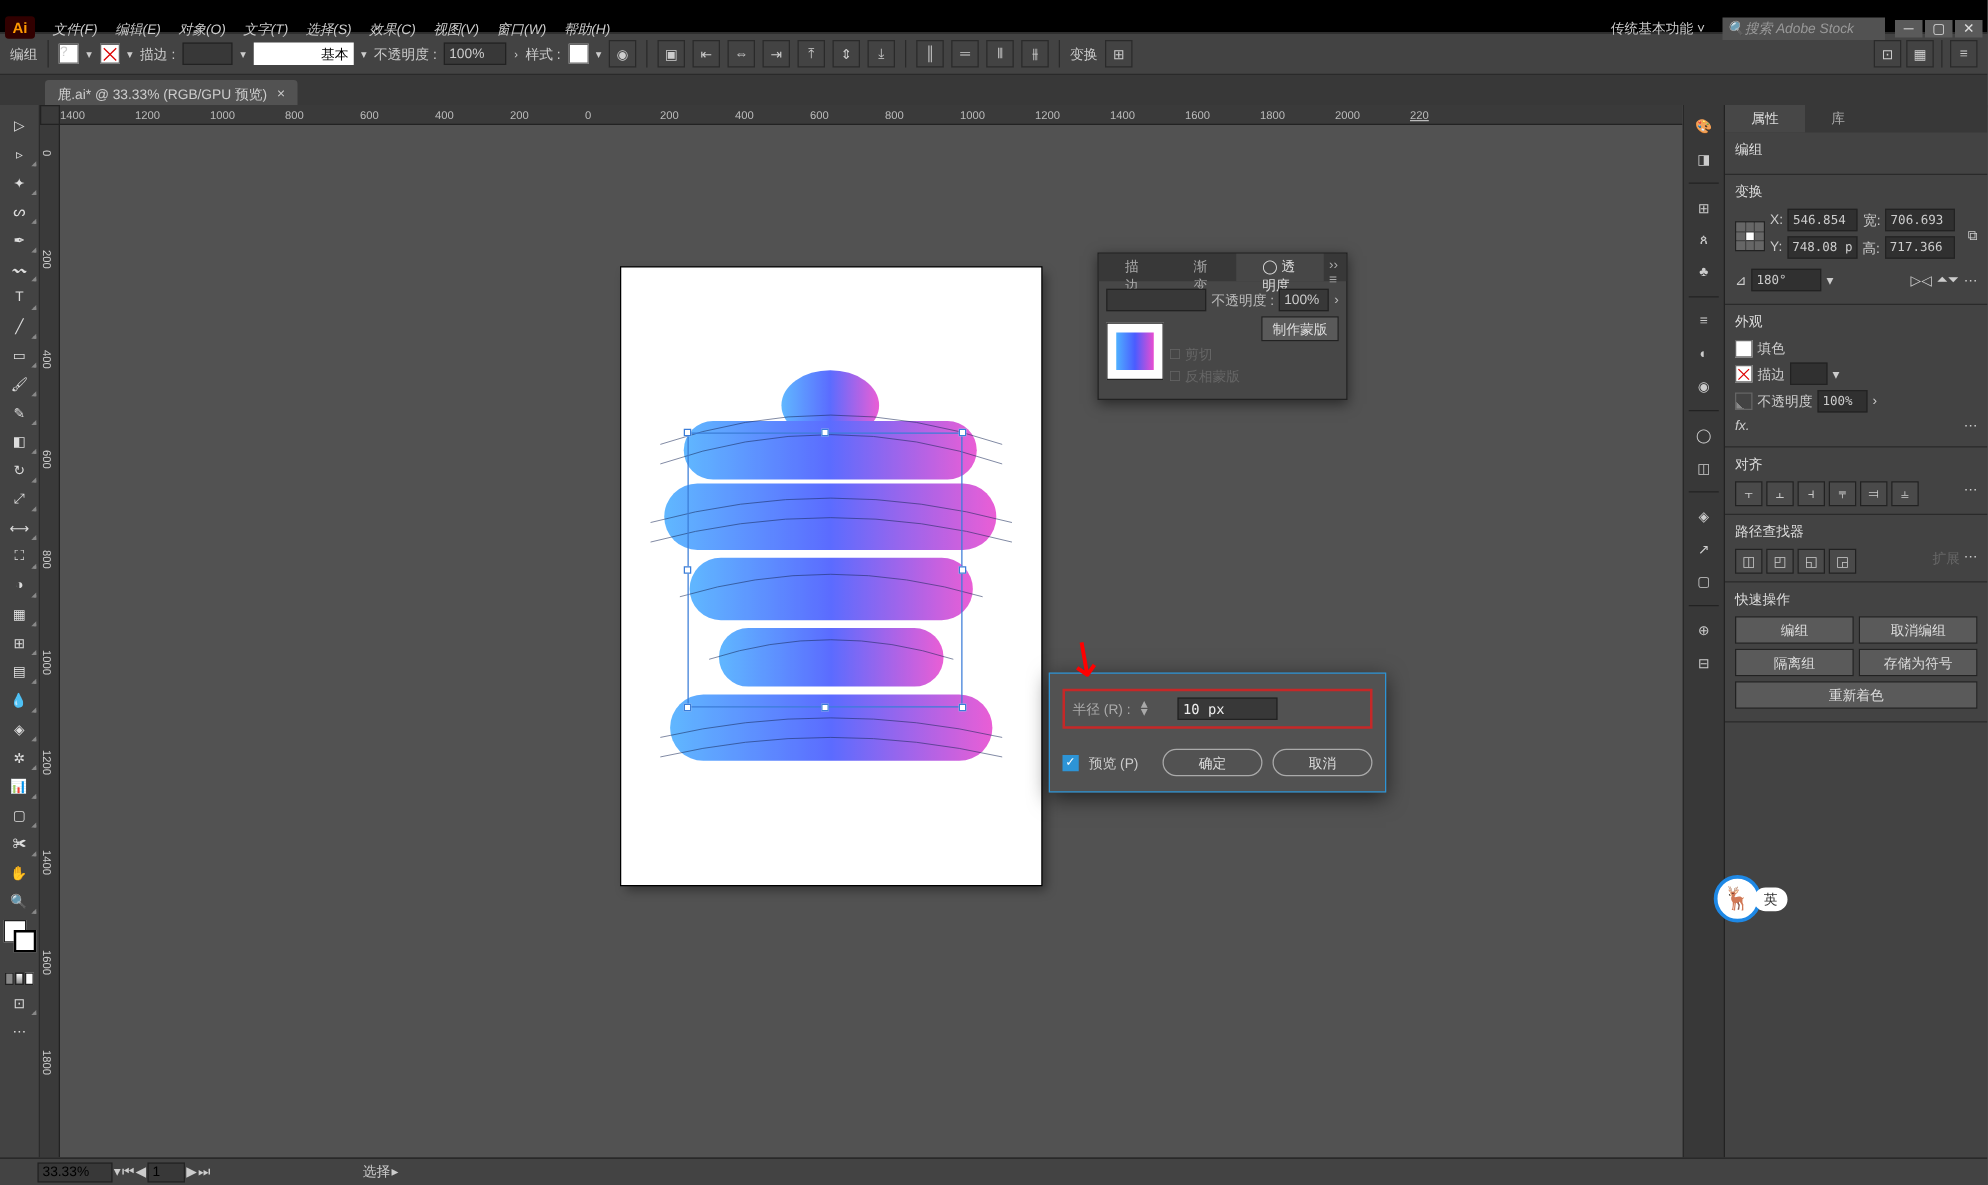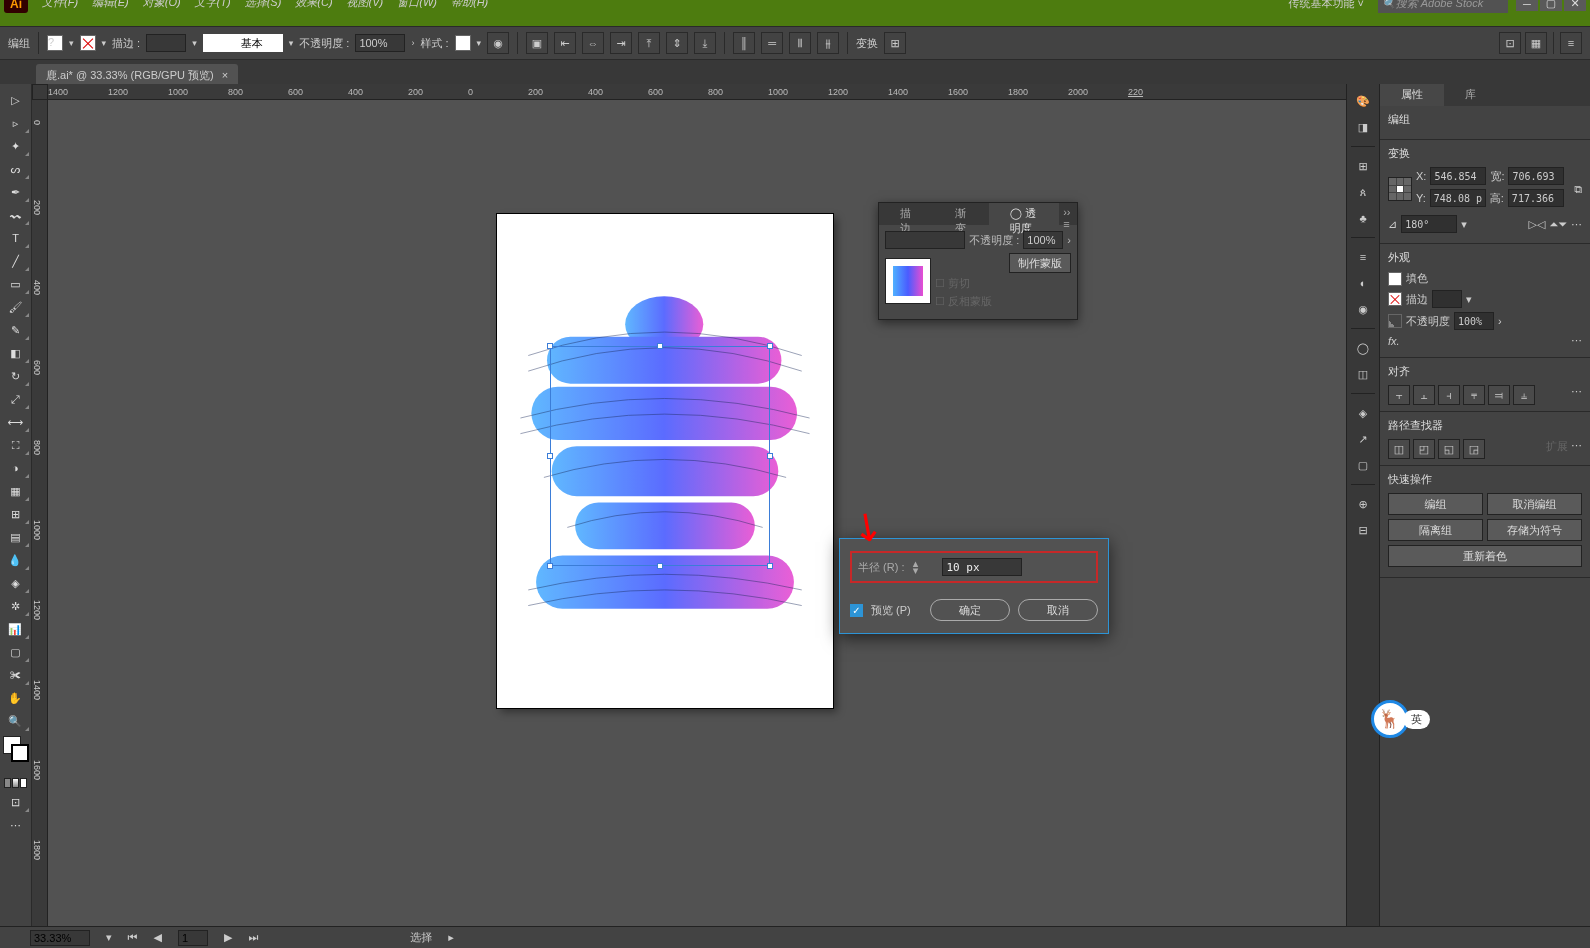--- a/index.html
+++ b/index.html
@@ -1,17 +1,17 @@
 <!DOCTYPE html>
 <html><head>
 <meta charset="utf-8">
 <style>
 * { margin:0; padding:0; box-sizing:border-box; font-family:"Microsoft YaHei",Arial,sans-serif; font-size:11px; }
 body { background:#434343; color:#ccc; width:1590px; height:948px; overflow:hidden; position:relative; }
-.topbar { height:24px; background:#4d7c0f; display:flex; align-items:flex-end; padding:13px 4px; }
+.topbar { height:24px; background:#000000; display:flex; align-items:flex-start; padding:13px 4px; }
 .ai-logo { width:24px; height:18px; background:#310000; color:#ff9a00; border-radius:3px; display:flex; align-items:center; justify-content:center; font-weight:bold; font-size:12px; margin-right:8px; }
 .menu { display:flex; gap:2px; }
 .menu-item { padding:3px 6px; cursor:pointer;font-style:italic; }
 .topbar-right { margin-left:auto; display:flex; align-items:center; gap:8px; }
 .workspace-btn { padding:2px 6px; }
 .search-box { width:130px; height:18px; background:#525252; padding:0 4px; display:flex; align-items:center; color:#999; font-style:italic; }
 .win-controls { display:flex; gap:2px; }
 .win-btn { width:22px; height:14px; background:#5a5a5a; display:flex; align-items:center; justify-content:center; color:#ddd; }
 .options-bar { height:34px; background:#434343; border-top:1px solid #2a2a2a; border-bottom:1px solid #2a2a2a; display:flex; align-items:center; padding:0 8px; gap:6px; }
 .opt-label { color:#ccc; }
@@ -70,21 +70,21 @@
 .dock-icon { width:22px; height:22px; display:flex; align-items:center; justify-content:center; color:#ccc; }
 .dock-sep { width:24px; border-top:1px solid #222; margin:4px 0; }
 .right-panel { width:210px; background:#434343; display:flex; flex-direction:column; }
 .right-panel .section { border-bottom:1px solid #2a2a2a; padding:6px 8px; }
 .right-panel .sect-title { color:#ddd; margin-bottom:6px; font-size:11px; }
 .right-panel .row { display:flex; align-items:center; gap:4px; margin-bottom:4px; }
 .field { width:56px; height:18px; background:#303030; border:1px solid #222; color:#ccc; padding:0 3px; font-size:10px; font-family:monospace; }
 .align-row { display:flex; gap:3px; flex-wrap:wrap; }
 .align-btn { width:22px; height:20px; background:#4a4a4a; border:1px solid #222; display:flex; align-items:center; justify-content:center; }
 .qbtn { flex:1; height:22px; background:#5a5a5a; border:1px solid #222; color:#ddd; display:flex; align-items:center; justify-content:center; font-size:11px; }
-.status-bar { position:absolute; bottom:0; left:0; right:0; height:22px; background:#434343; border-top:1px solid #222; display:flex; align-items:center; padding:0 30px; gap:16px; font-size:11px; }
+.status-bar { position:absolute; bottom:0; left:0; right:0; height:22px; background:#434343; border-top:1px solid #222; display:flex; align-items:center; padding:0 30px; gap:1px; font-size:11px; }
 .zoom-in { width:60px; height:16px; background:#383838; border:1px solid #222; padding:0 3px; }
 .ime { position:absolute; bottom:210px; right:160px; z-index:50; display:flex; align-items:center; }
 .ime-circle { width:38px; height:38px; background:#fff; border:3px solid #1e88e5; border-radius:50%; display:flex; align-items:center; justify-content:center; font-size:18px; }
 .ime-lang { background:#fff; color:#333; border-radius:10px; padding:2px 8px; margin-left:-6px; }
 svg.art { width:100%; height:100%; }
 </style>
 </head>
 <body>
 
 <div class="topbar">
@@ -114,21 +114,21 @@
 <div class="options-bar">
   <span class="opt-label">编组</span>
   <span class="opt-sep"></span>
   <span class="opt-swatch" style="background:#fff">?</span>
   <span style="font-size:9px">▾</span>
   <span class="opt-swatch x"></span>
   <span style="font-size:9px">▾</span>
   <span class="opt-label">描边 :</span>
   <input class="opt-input" style="width: 40px;">
   <span style="font-size:9px">▾</span>
-  <div style="width:80px;height:18px;background:#fff;color:#000;padding:0 20px;display:flex;align-items:center;justify-content:flex-end">基本</div>
+  <div style="width:80px;height:18px;background:#fff;color:#000;padding:0 4px;display:flex;align-items:center;justify-content:flex-end">基本</div>
   <span style="font-size:9px">▾</span>
   <span class="opt-label">不透明度 :</span>
   <input class="opt-input" value="100%" style="">
   <span style="font-size:9px">›</span>
   <span class="opt-label">样式 :</span>
   <span class="opt-swatch"></span>
   <span style="font-size:9px">▾</span>
   <div class="opt-btn">◉</div>
   <span class="opt-sep"></span>
   <div class="opt-btn">▣</div>

